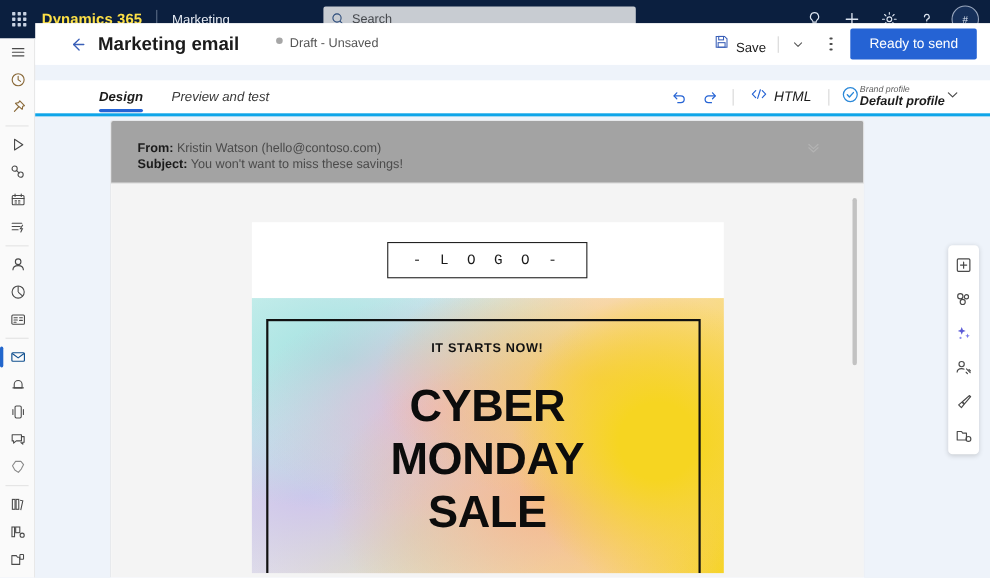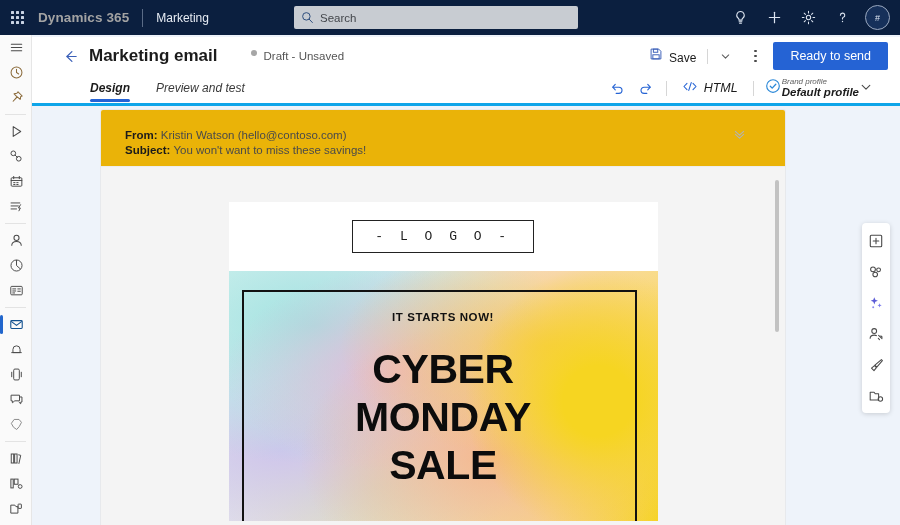--- a/index.html
+++ b/index.html
@@ -23,21 +23,21 @@
     cursor: pointer;
   }
   .waffle-grid {
     display: grid;
     grid-template-columns: repeat(3, 3px);
     grid-template-rows: repeat(3, 3px);
     gap: 2px;
   }
   .waffle-grid i { background: #c9d3e3; border-radius: 0.5px; display: block; }
   .brand {
-    color: #a3a3a3; font-size: 13.5px; font-weight: bold;
+    color: #fde047; font-size: 13.5px; font-weight: bold;
     letter-spacing: .1px; margin-left: 4px;
   }
   .brand-div {
     width: 1px; height: 18px; background: #5a6b86;
     margin: 0 13px;
   }
   .app-name { color: #e7ecf4; font-size: 12px; }
   .searchbox {
     position: absolute; left: 294px; top: 6px;
     width: 284px; height: 23px;
@@ -82,21 +82,21 @@
     content: ""; position: absolute; left: 0; top: 3px;
     width: 2.5px; height: 19px; background: #2266cc; border-radius: 2px;
   }
   .rail-item.sel { color: #11508f; }
   .rail-sep {
     height: 1px; background: #e3e3e3; margin: 4px 5px;
   }
 
   
   .cmdbar {
-    position: absolute; left: 32px; top: 37px;
+    position: absolute; left: 32px; top: 21px;
     width: 868px; height: 38px;
     background: #fff;
     display: flex; align-items: center;
   }
   .backbtn {
     width: 34px; height: 34px; margin-left: 21px;
     display: flex; align-items: center; justify-content: center;
     cursor: pointer;
   }
   .page-title {
@@ -187,21 +187,21 @@
     position: absolute; left: 68px; top: 3px;
     width: 686px; height: 416px;
     background: #fff;
     border-radius: 3px 3px 0 0;
     border: 1px solid #e7e9ec;
     border-bottom: none;
     overflow: hidden;
   }
   .mailhead {
     position: relative;
-    height: 57px; background: #eab308;
+    height: 57px; background: #a3a3a3;
     padding: 18px 0 0 24px;
     border-bottom: 1px solid #ededed;
   }
   .mailhead .ln { font-size: 11.5px; color: #4a4a4a; line-height: 1.33; }
   .mailhead .ln b { color: #1b1b1b; }
   .collapse-btn {
     position: absolute; right: 34px; top: 12px;
     width: 24px; height: 24px;
     display: flex; align-items: center; justify-content: center;
     cursor: pointer;

